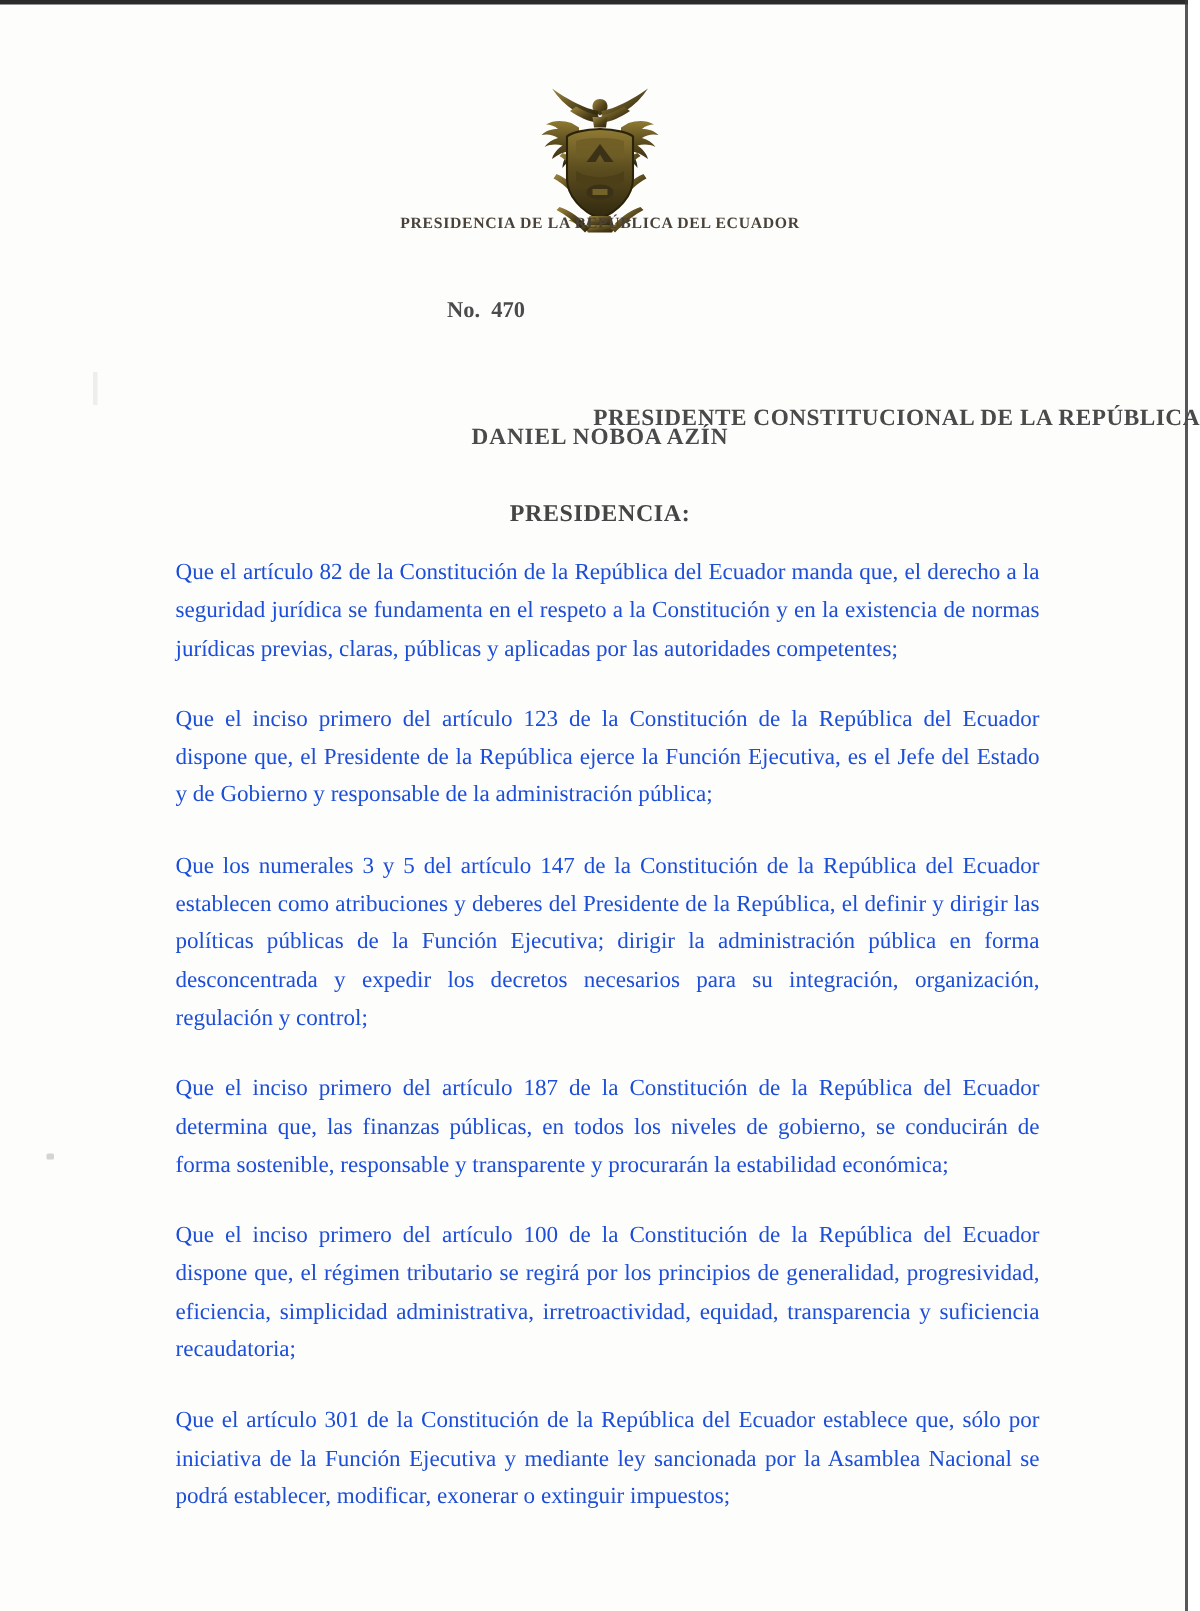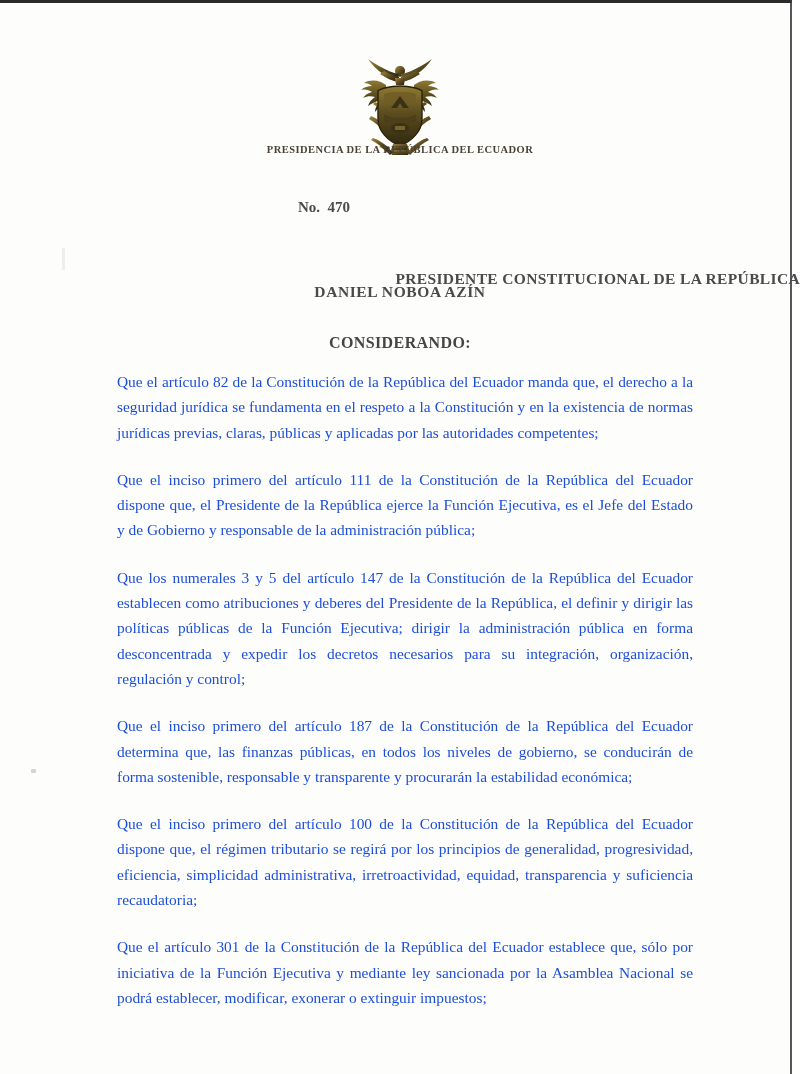--- a/index.html
+++ b/index.html
@@ -223,24 +223,24 @@
   </div>
 
   <div class="org-header">PRESIDENCIA DE LA REPÚBLICA DEL ECUADOR</div>
 
   <div class="decree-no">No.  470</div>
 
   <div class="president-name">DANIEL NOBOA AZÍN</div>
 
   <div class="president-title">PRESIDENTE CONSTITUCIONAL DE LA REPÚBLICA</div>
 
-  <div class="considerando">CONSIDERANDO:</div>
+  <div class="considerando">PRESIDENCIA:</div>
 
   <div class="body-block">
     <p class="para">Que el artículo 82 de la Constitución de la República del Ecuador manda que, el derecho a la seguridad jurídica se fundamenta en el respeto a la Constitución y en la existencia de normas jurídicas previas, claras, públicas y aplicadas por las autoridades competentes;</p>
-    <p class="para">Que el inciso primero del artículo 111 de la Constitución de la República del Ecuador dispone que, el Presidente de la República ejerce la Función Ejecutiva, es el Jefe del Estado y de Gobierno y responsable de la administración pública;</p>
+    <p class="para">Que el inciso primero del artículo 123 de la Constitución de la República del Ecuador dispone que, el Presidente de la República ejerce la Función Ejecutiva, es el Jefe del Estado y de Gobierno y responsable de la administración pública;</p>
     <p class="para">Que los numerales 3 y 5 del artículo 147 de la Constitución de la República del Ecuador establecen como atribuciones y deberes del Presidente de la República, el definir y dirigir las políticas públicas de la Función Ejecutiva; dirigir la administración pública en forma desconcentrada y expedir los decretos necesarios para su integración, organización, regulación y control;</p>
     <p class="para">Que el inciso primero del artículo 187 de la Constitución de la República del Ecuador determina que, las finanzas públicas, en todos los niveles de gobierno, se conducirán de forma sostenible, responsable y transparente y procurarán la estabilidad económica;</p>
     <p class="para">Que el inciso primero del artículo 100 de la Constitución de la República del Ecuador dispone que, el régimen tributario se regirá por los principios de generalidad, progresividad, eficiencia, simplicidad administrativa, irretroactividad, equidad, transparencia y suficiencia recaudatoria;</p>
     <p class="para">Que el artículo 301 de la Constitución de la República del Ecuador establece que, sólo por iniciativa de la Función Ejecutiva y mediante ley sancionada por la Asamblea Nacional se podrá establecer, modificar, exonerar o extinguir impuestos;</p>
   </div>
 
 </div>
 
 </body></html>

